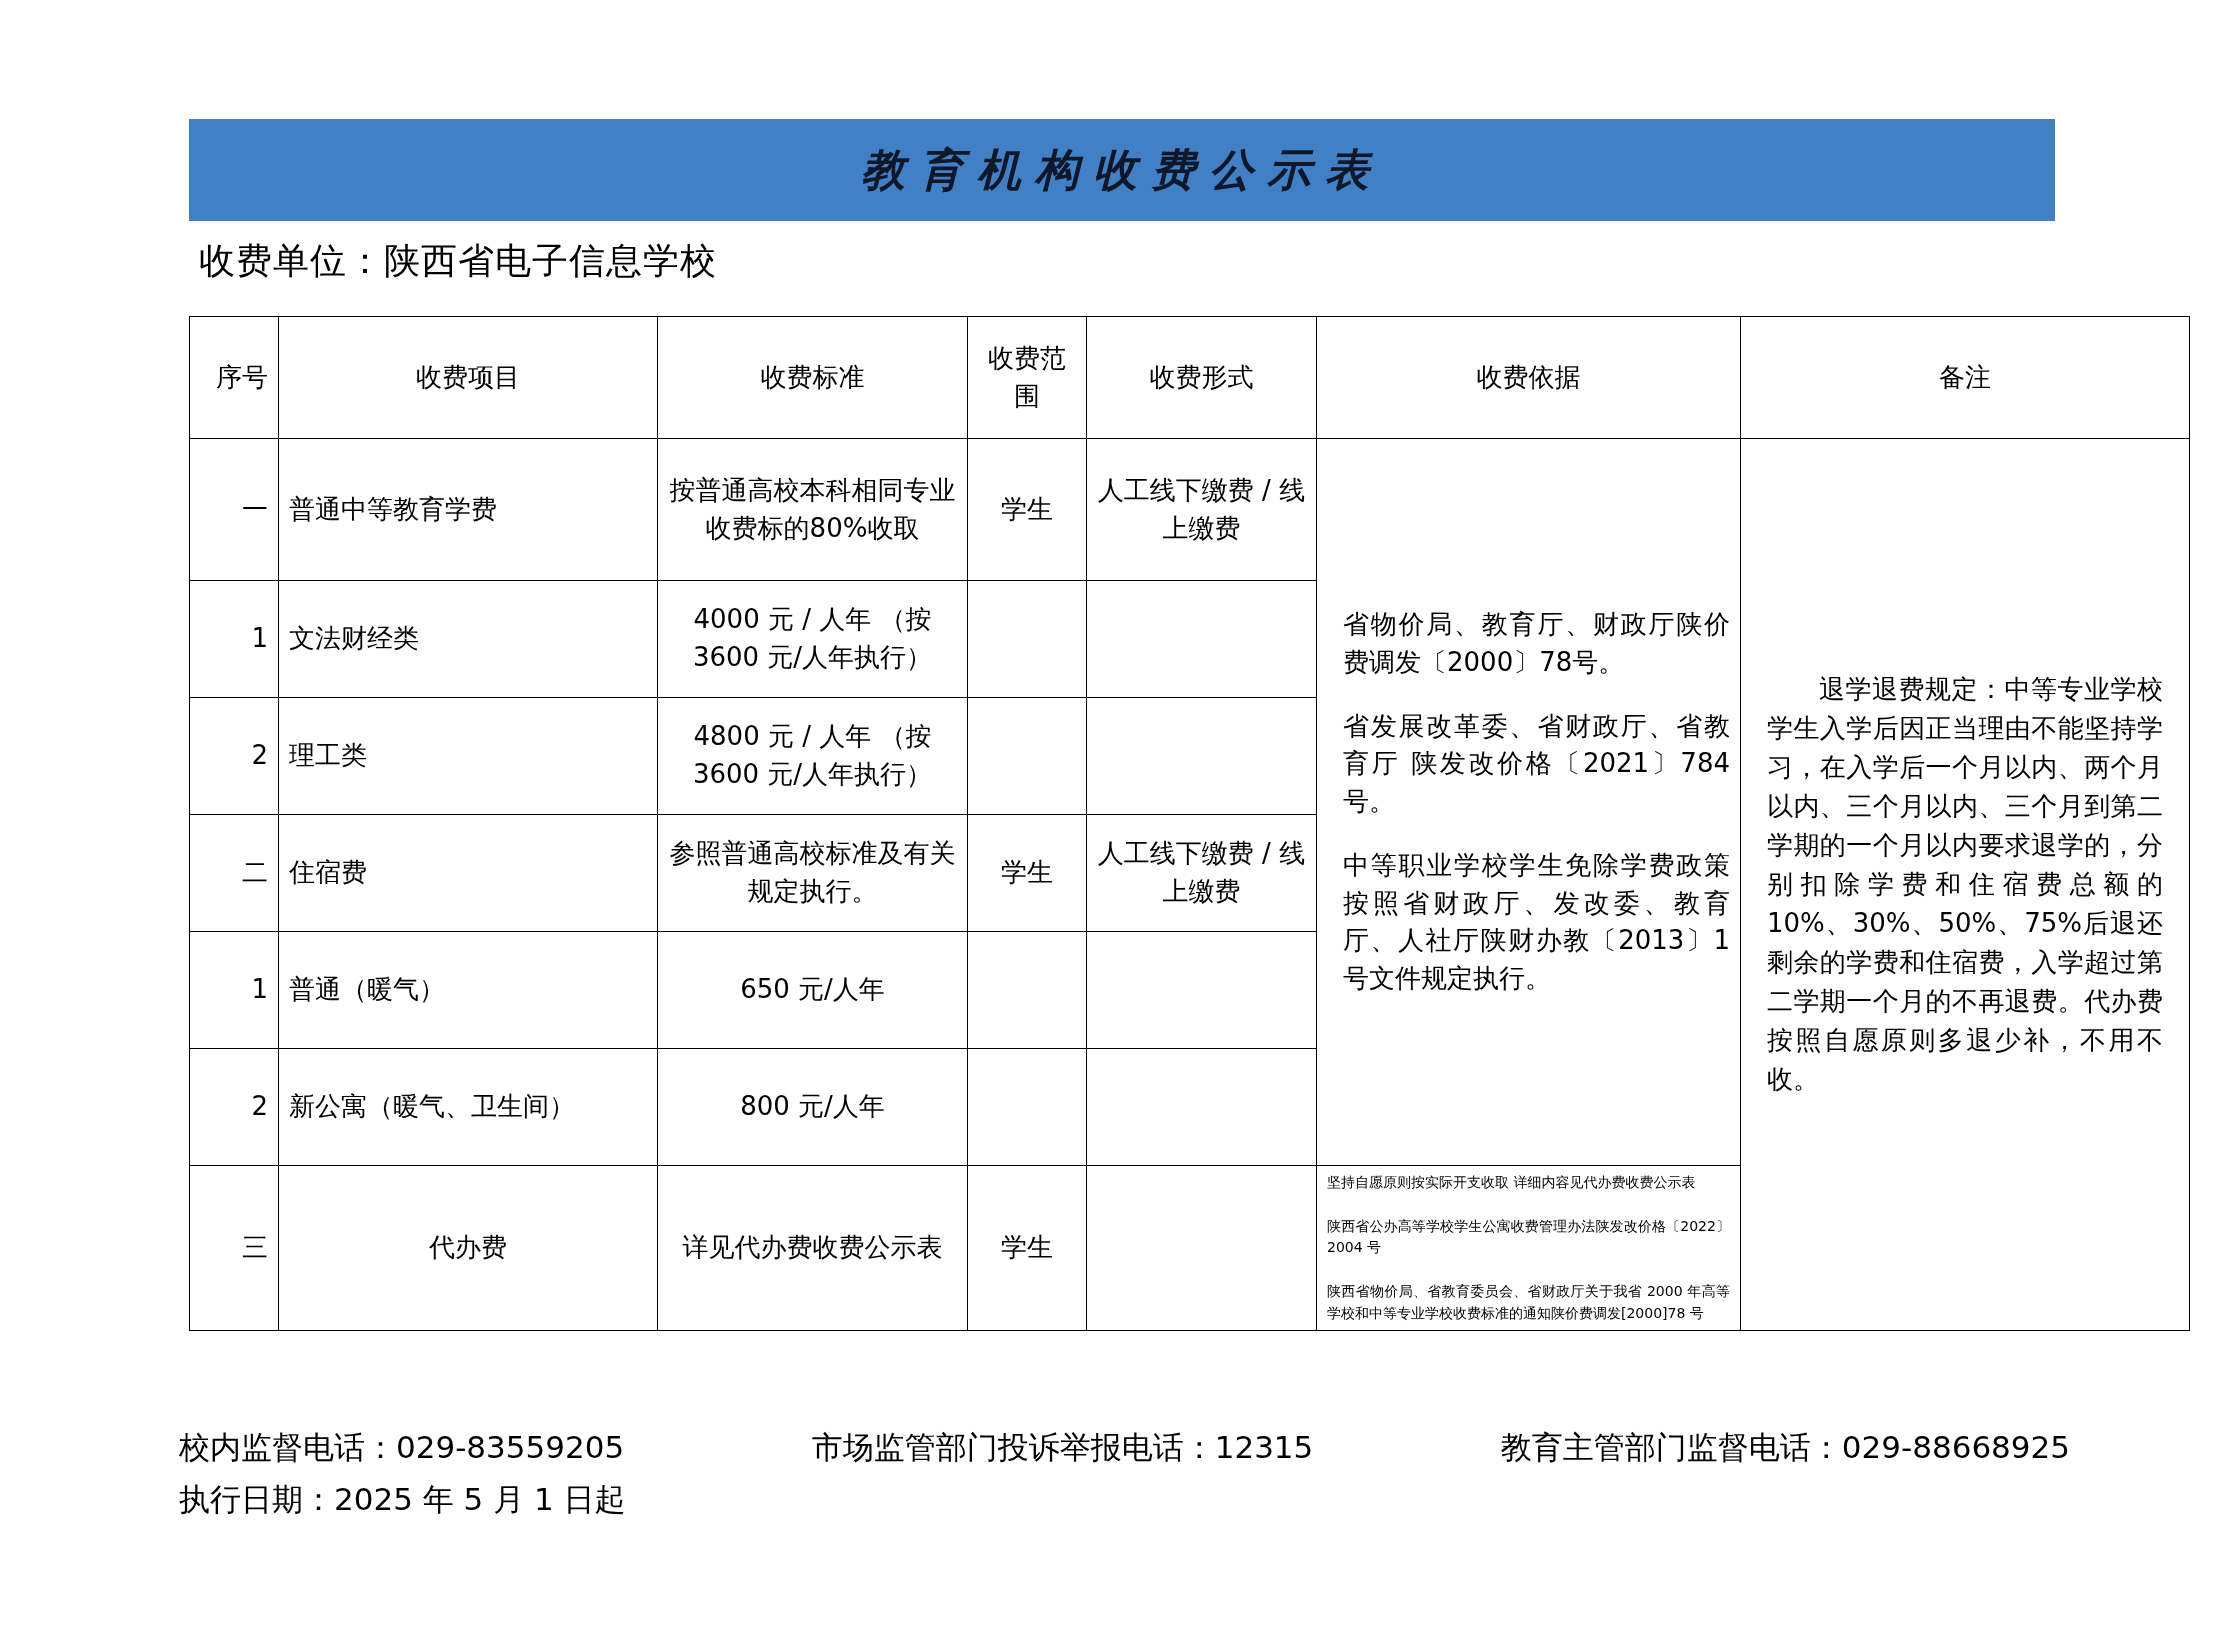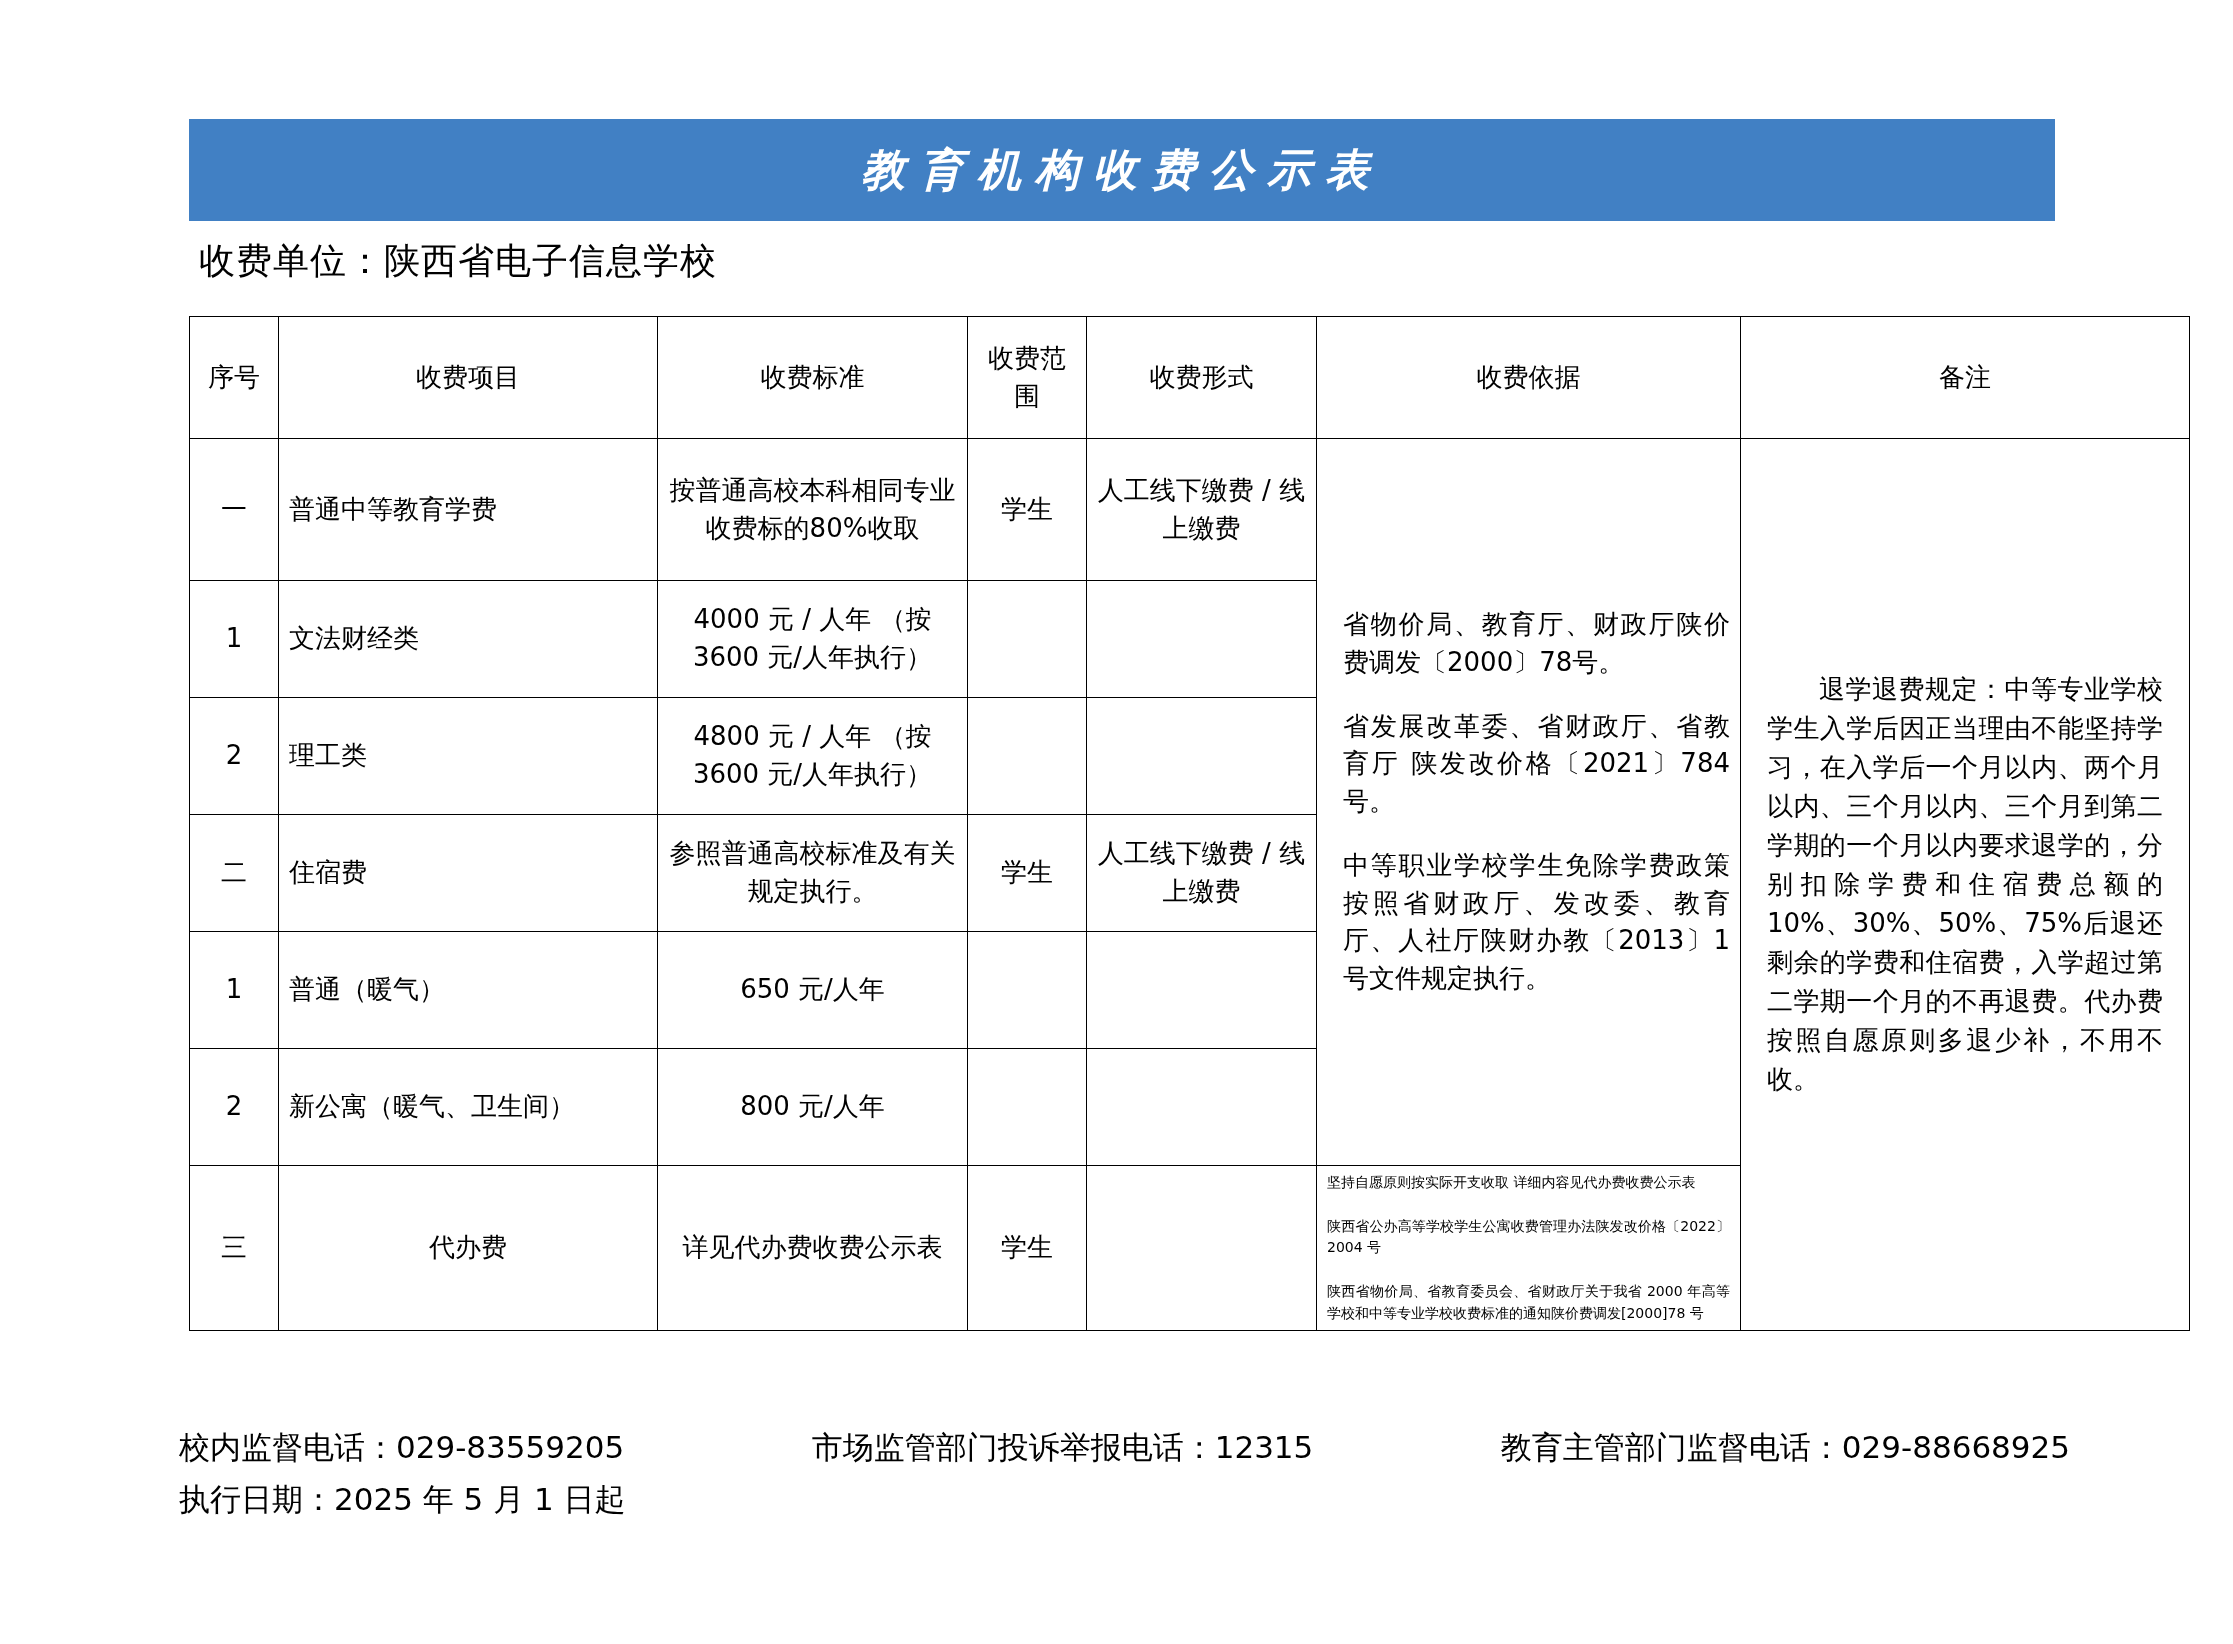--- a/index.html
+++ b/index.html
@@ -31,21 +31,21 @@
     height: 102px;
     background: #4180c4;
     display: flex;
     align-items: center;
     justify-content: center;
   }
   .title-text {
     font-family: "DejaVu Sans", sans-serif;
     font-size: 44px;
     font-weight: bold;
-    color: #ffffff;
+    color: #0f172a;
     letter-spacing: 14px;
     font-style: italic;
   }
 
   
   .unit-line {
     position: absolute;
     left: 199px;
     top: 237px;
     font-size: 36px;
@@ -64,21 +64,21 @@
     font-family: "DejaVu Sans", sans-serif;
   }
   table.fee td, table.fee th {
     border: 1px solid #000000;
     vertical-align: middle;
     padding: 6px 10px;
     font-weight: normal;
     font-size: 26px;
     line-height: 1.45;
   }
-  .c-idx   { width: 68px;  text-align: center; }
+  .c-idx   { width: 68px;  text-align: right; }
   .c-item  { width: 358px; }
   .c-std   { width: 289px; text-align: center; }
   .c-scope { width: 98px;  text-align: center; }
   .c-form  { width: 209px; text-align: center; }
   .c-basis { width: 403px; }
   .c-note  { width: 428px; }
 
   thead td { text-align: center; height: 109px; }
 
   .row-tall td { height: 129px; }

